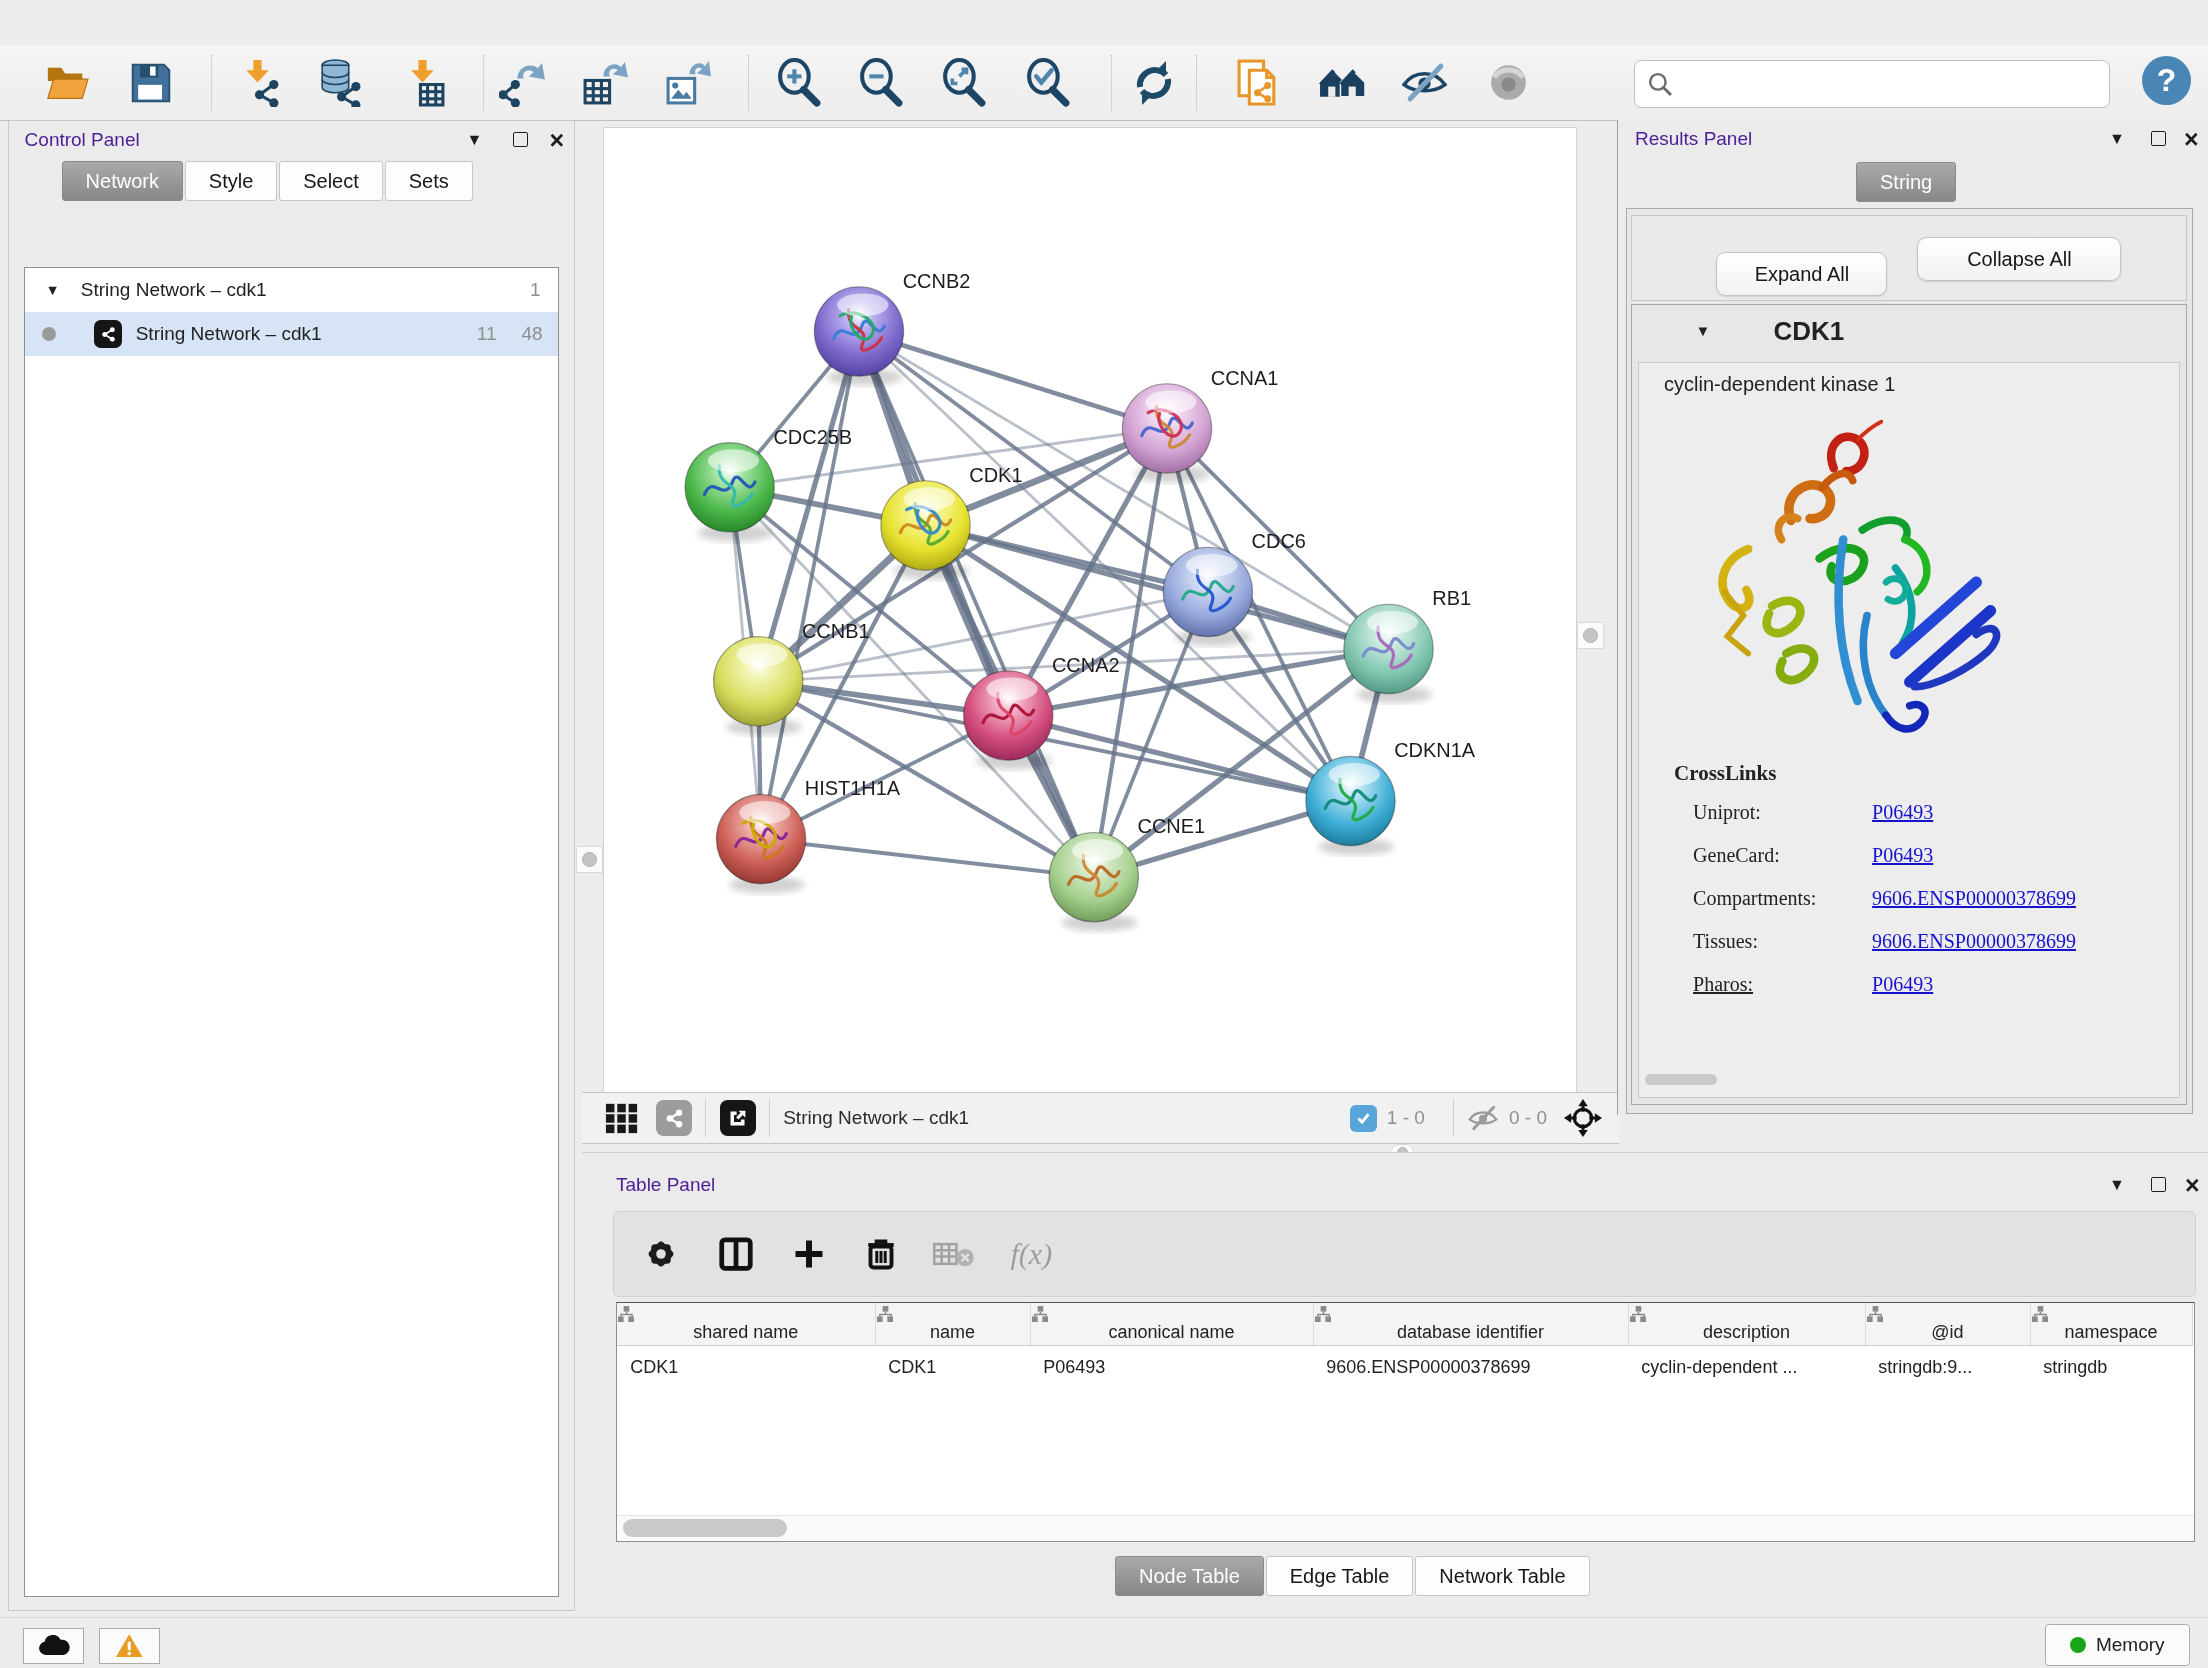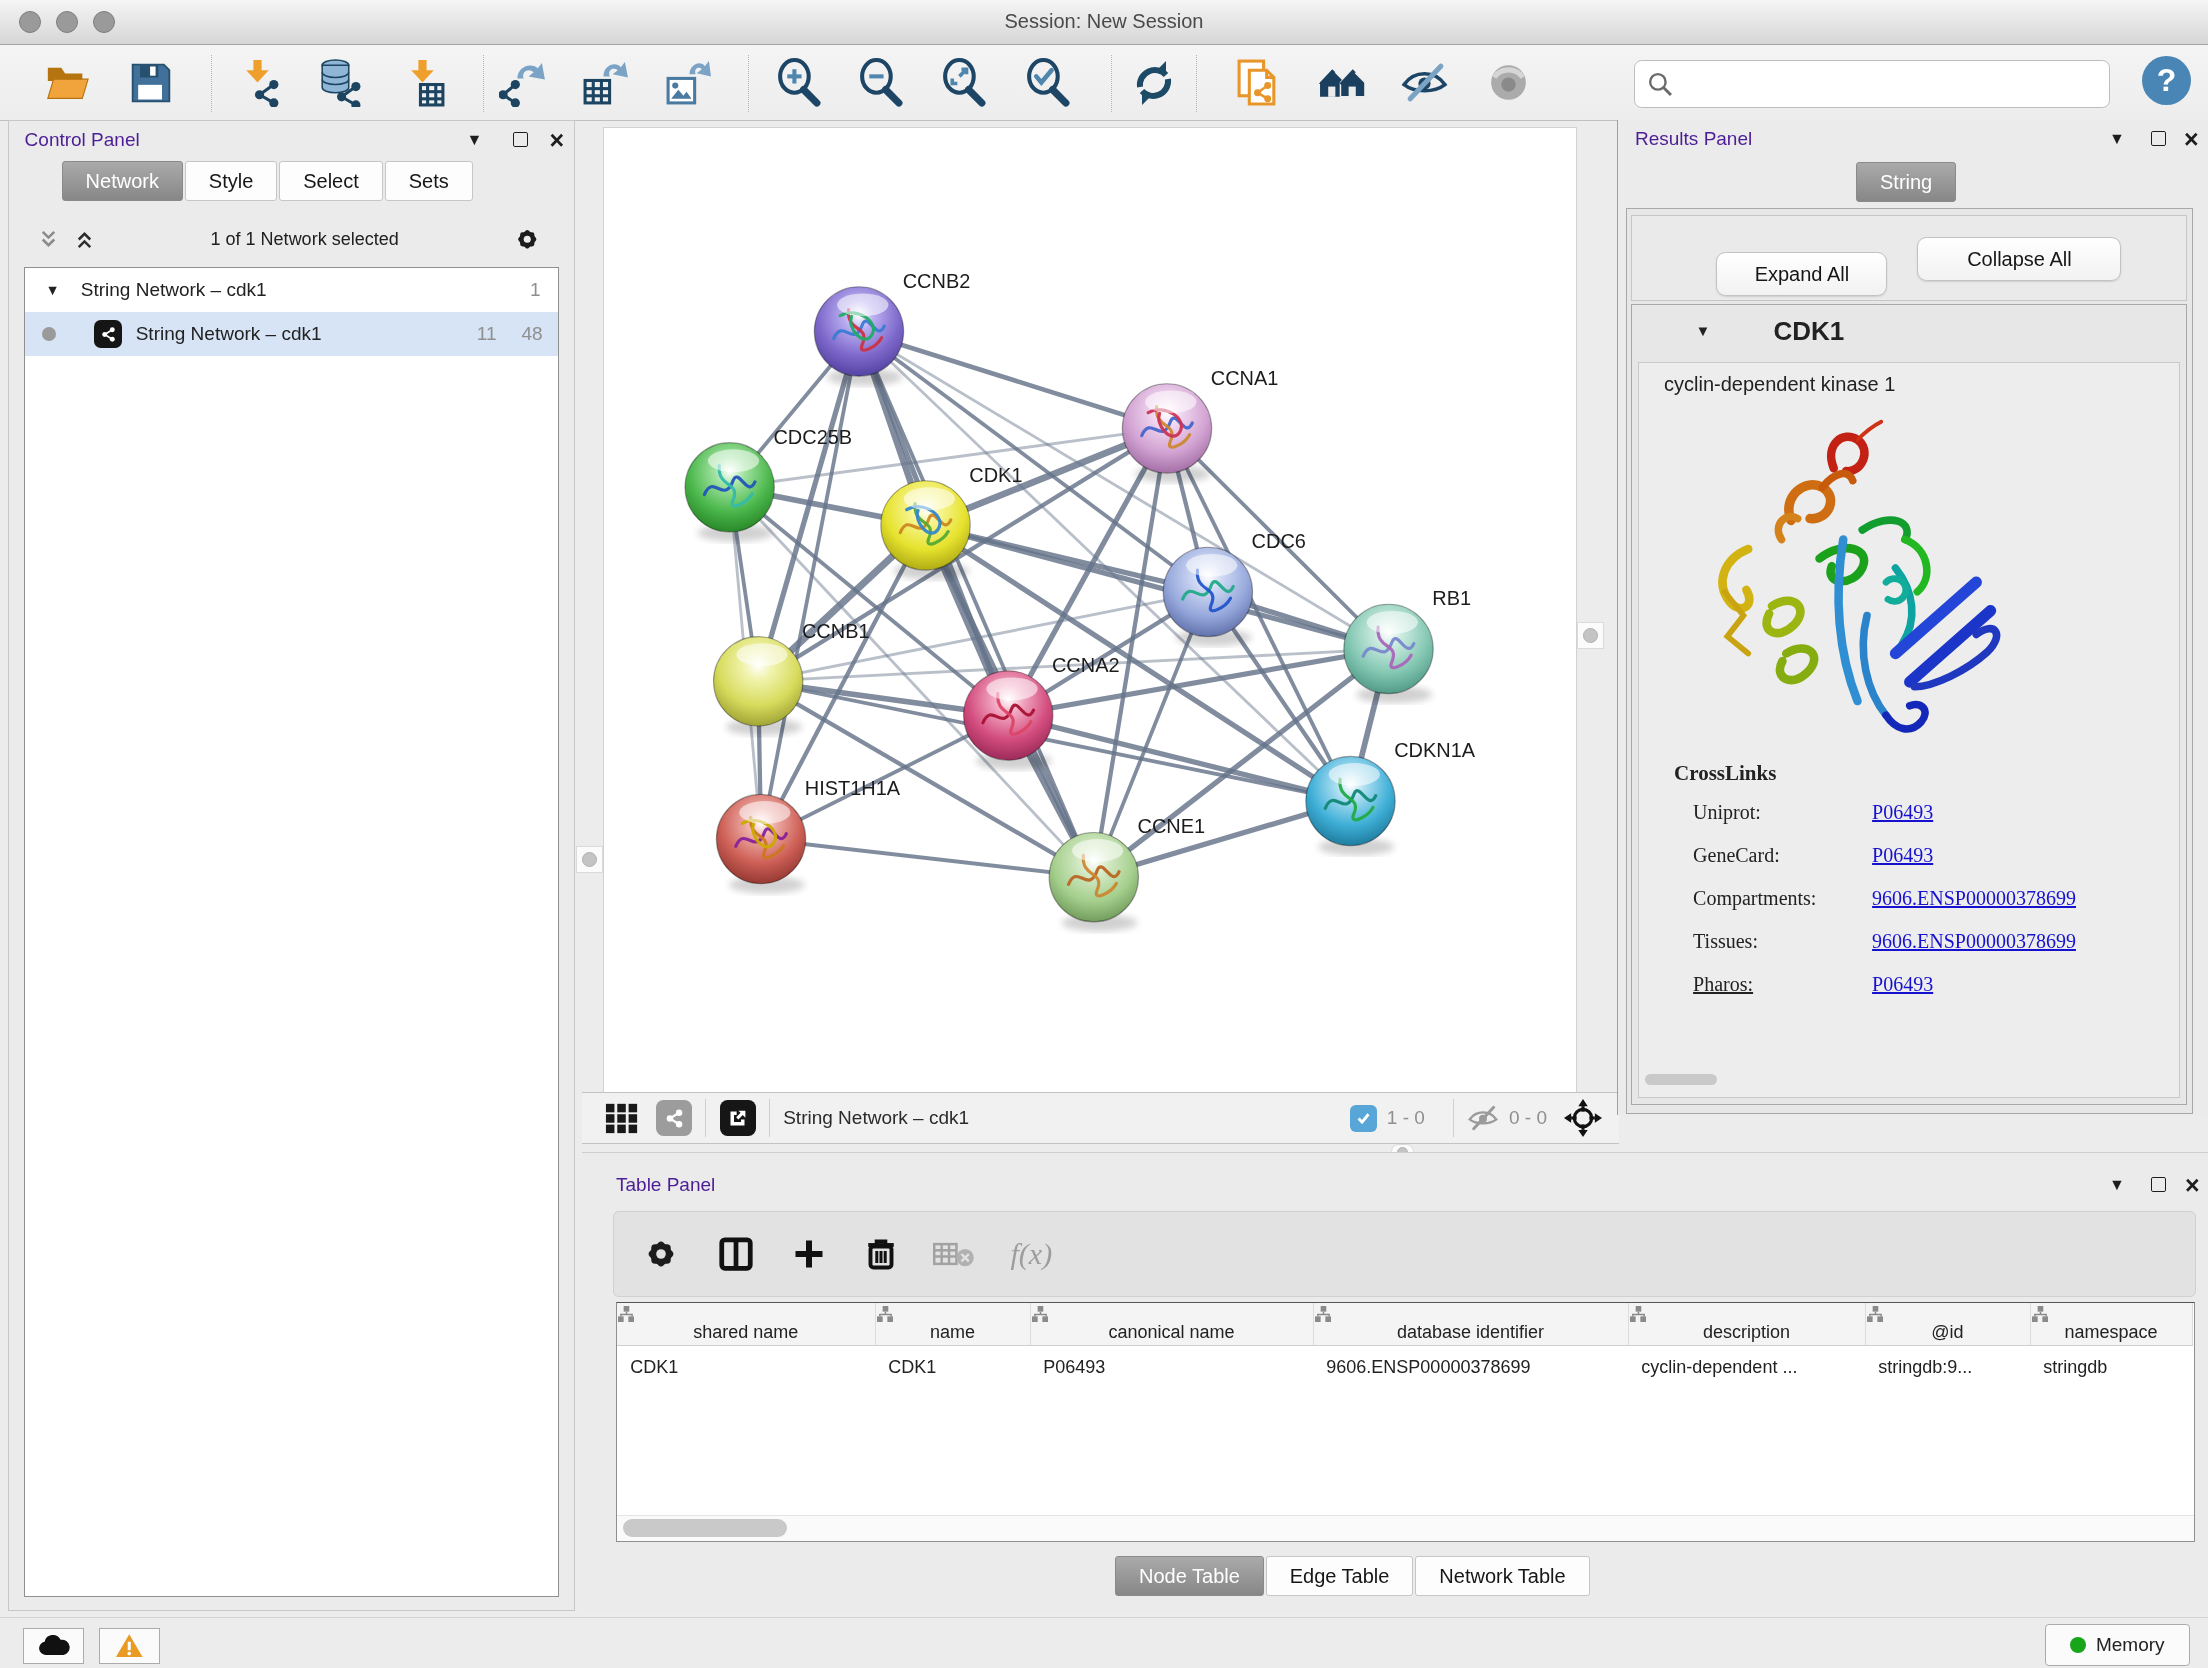--- a/index.html
+++ b/index.html
@@ -68,26 +68,20 @@
   .sbtn{border:1px solid #ababab;background:#fbfbfb;display:flex;align-items:center;justify-content:center;}
   svg{display:block;}
   .edge{stroke-linecap:round;}
   .nodelabel{font-size:21px;fill:#1c1c1c;}
 </style>
 </head>
 <body>
 
 <div class="screen">
 
-  <div class="abs titlebar">
-    <span class="abs tl" style="left:19px"></span>
-    <span class="abs tl" style="left:56px"></span>
-    <span class="abs tl" style="left:93px"></span>
-    <div class="abs titletext">Session: New Session</div>
-  </div>
 
   <div class="abs toolbar">
     <span class="abs tbi" style="left:42px">
       <svg width="46" height="46" viewBox="0 0 24 24">
         <path fill="#b5740f" d="M2 4h7l2 3h9v4H2z"></path>
           <path fill="#f2a43c" stroke="#b5740f" stroke-width=".6" d="M2 20l3-10h18l-3 10z"></path>
         </svg>
     </span>
     <span class="abs tbi" style="left:126px">
       <svg width="44" height="44" viewBox="0 0 24 24">
@@ -283,38 +277,20 @@
   </div>
 
   <div class="abs cpanel">
     <span class="abs ptitle" style="left:16px;top:7.6px">Control Panel</span>
     <span class="abs chromeic" style="left:458px;top:9.5px">▼</span>
     <span class="abs floatic" style="left:504px;top:10.5px"></span>
     <span class="abs closeic" style="left:541px;top:10.5px">×</span>
 
     <div class="abs" style="left:53px;top:40px" id="control-tabs"><span class="tab sel">Network</span><span class="tab">Style</span><span class="tab">Select</span><span class="tab">Sets</span></div>
 
-    <div class="abs" style="left:15px;top:97px;width:533px;height:42px;display:flex;align-items:center">
-      <svg width="23" height="23" viewBox="0 0 24 24" style="margin-left:13.3px">
-        <g fill="none" stroke="#8a8a8a" stroke-width="2.6">
-            <path d="M6 4l6 6 6-6M6 12l6 6 6-6"></path>
-          </g>
-        </svg>
-      <svg width="23" height="23" viewBox="0 0 24 24" style="margin-left:13.3px">
-        <g fill="none" stroke="#2c2c2c" stroke-width="2.6">
-            <path d="M6 20l6-6 6 6M6 12l6-6 6 6"></path>
-          </g>
-        </svg>
-      <span style="flex:1;text-align:center;font-size:18px;color:#202020">1 of 1 Network selected</span>
-      <svg width="28.5" height="28.5" viewBox="0 0 24 24" style="margin-right:15px">
-        <rect x="6" y="6" width="12" height="12" rx="2" fill="#1c1c1c"></rect>
-        <rect x="6" y="6" width="12" height="12" rx="2" fill="#1c1c1c" transform="rotate(45 12 12)"></rect>
-        <circle cx="12" cy="12" r="3" fill="#ebebeb"></circle>
-        </svg>
-    </div>
 
     <div class="abs treebox">
       <div class="treerow">
         <span style="margin-left:21px;font-size:14.3px">▼</span>
         <span style="margin-left:21px">String Network – cdk1</span>
         <span class="cnt" style="margin-left:auto;margin-right:17px">1</span>
       </div>
       <div class="treerow" style="background:#d7e4f5">
         <span style="margin-left:17px;width:14.3px;height:14.3px;border-radius:50%;background:#9a9a9a"></span>
         <span class="appicon" style="margin-left:38px">

